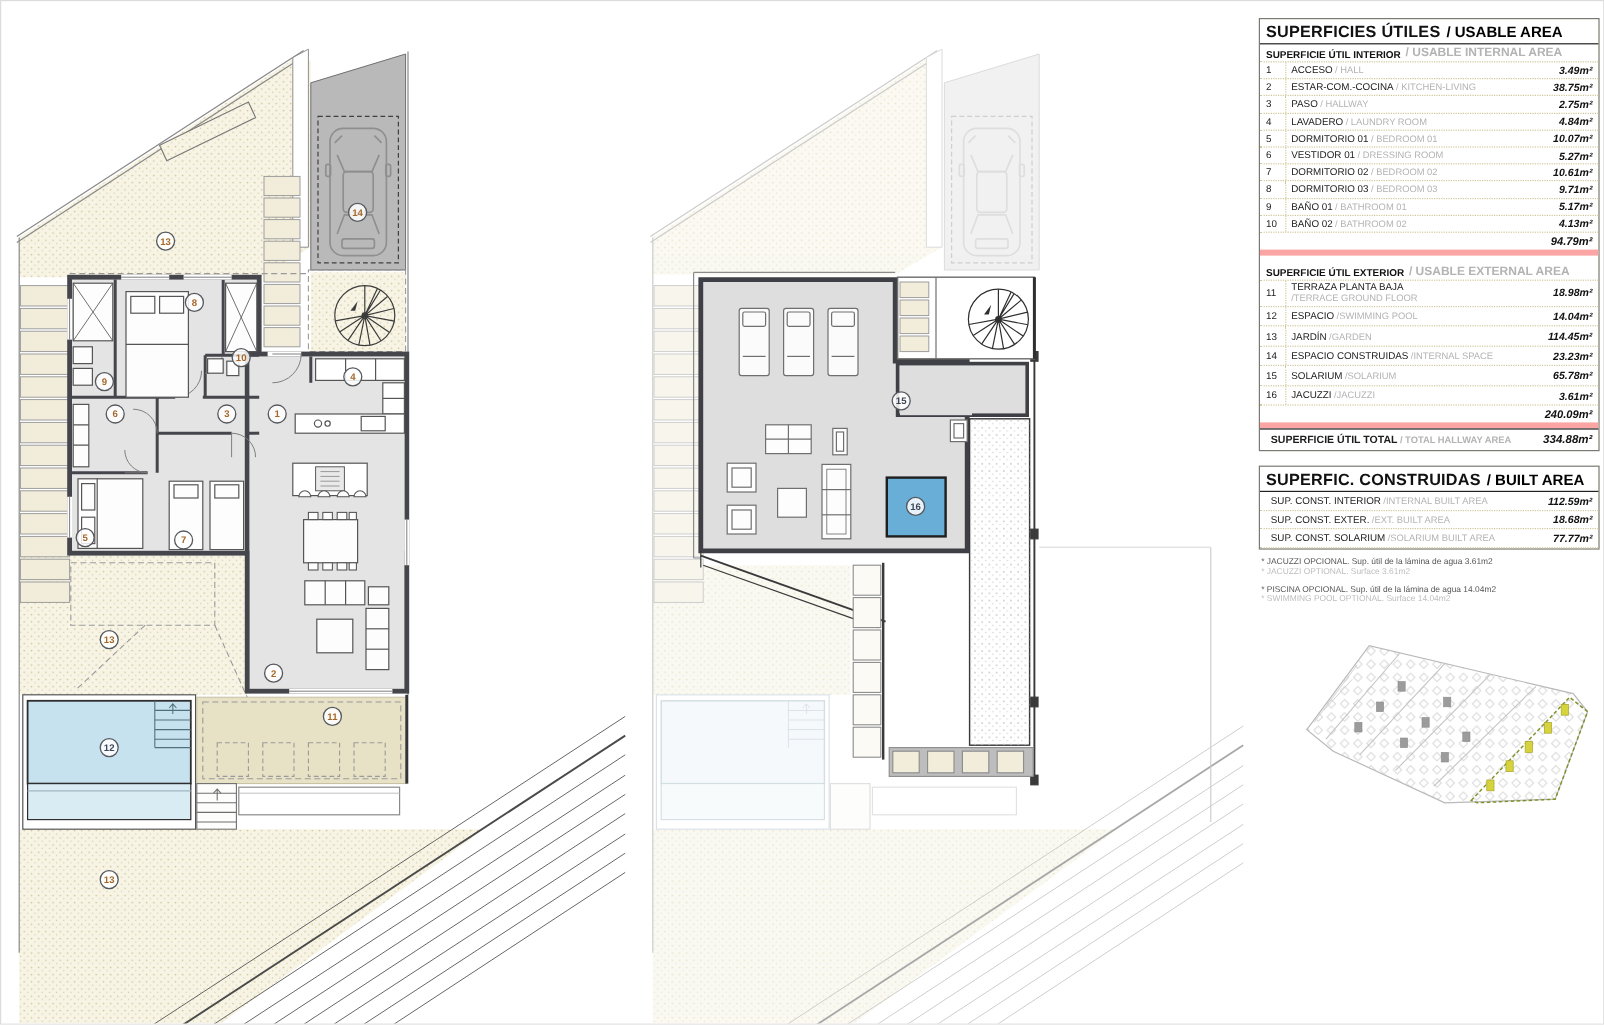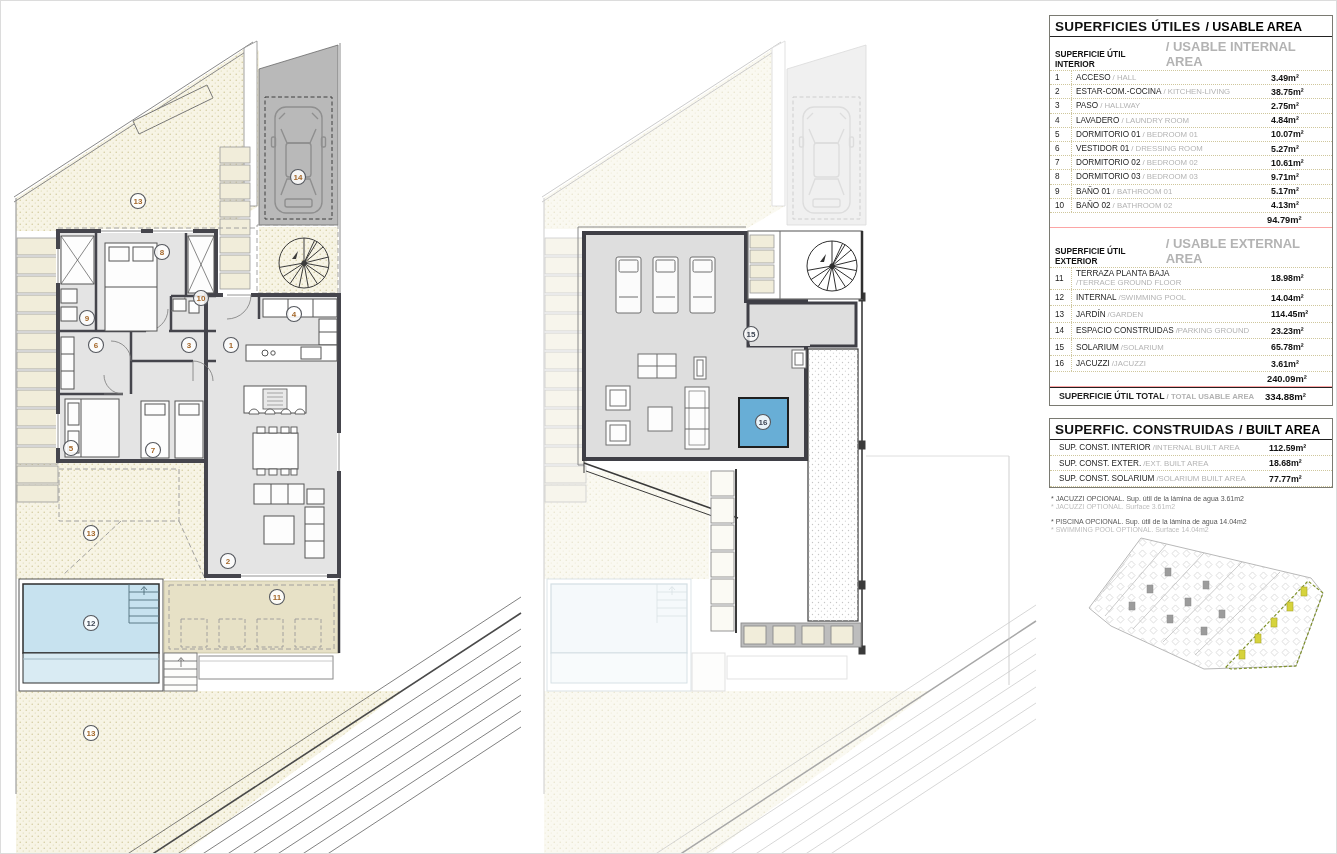--- a/index.html
+++ b/index.html
@@ -10,29 +10,29 @@
   .plabel text{font:700 8px "Liberation Sans",sans-serif;text-anchor:middle;fill:#a5682a;}
   .plabel.dk text{fill:#3e4654;}
   
   #panel{position:absolute;left:1048px;top:14px;width:284px;}
   .tbl{border:1px solid #7a7a72;background:#fff;}
   .ttl{display:flex;align-items:baseline;gap:5px;padding:3px 5px 2px 5px;border-bottom:1.6px solid #222;}
   .ttl .es{font-size:13.5px;font-weight:700;color:#111;letter-spacing:.2px;}
   .ttl .en{font-size:12.5px;font-weight:700;color:#000000;}
   .shead{display:flex;gap:4px;align-items:flex-end;padding:2px 5px 1px 5px;border-bottom:1px dotted #cfc79c;}
   .shead .es{font-size:8.3px;font-weight:700;color:#111;}
-  .shead .en{font-size:13px;font-weight:700;color:#b3b3b3;}
+  .shead .en{font-size:10px;font-weight:700;color:#b3b3b3;}
   .trow{display:grid;grid-template-columns:17px 1fr 56px;align-items:center;
         border-bottom:1px dotted #cfc79c;min-height:13.2px;padding:0 5px 0 5px;}
   .trow.tl2 .en{display:block;margin-left:0;}
   .tn{font-size:8.2px;color:#222;border-right:1px dotted #cfc79c;align-self:stretch;display:flex;align-items:center;}
   .tname{font-size:8.2px;color:#1c1c1c;padding-left:4px;line-height:9px;}
   .tname .en{color:#b3b3b3;margin-left:2px;font-size:7.8px;}
-  .ta{font-size:8.8px;color:#111;text-align:left;font-weight:600;}
-  .subtot{display:grid;grid-template-columns:1fr 60px;padding:2px 5px;border-bottom:1px solid #fca5a5;}
+  .ta{font-size:8.8px;color:#111;text-align:right;font-weight:600;font-style:italic;}
+  .subtot{display:grid;grid-template-columns:1fr 60px;padding:2px 5px;border-bottom:5px solid #fca5a5;}
   .subtot .ta{font-weight:700;font-size:9.3px;}
   .totrow{display:grid;grid-template-columns:1fr 62px;align-items:center;padding:3px 5px;border-top:1.6px solid #222;}
   .totrow .tname{font-size:8.8px;font-weight:700;}
   .totrow .tname .en{font-weight:700;}
   .totrow .ta{font-weight:700;font-size:9.6px;}
   .btrow{display:grid;grid-template-columns:1fr 58px;align-items:center;border-bottom:1px dotted #cfc79c;
          min-height:14.5px;padding:0 5px;}
   .gap{height:12px;}
   #notes{margin-top:7px;padding-left:2px;}
   .note-es{font-size:7px;color:#555;line-height:8.5px;}
@@ -638,49 +638,49 @@
       <span class="es">SUPERFICIE ÚTIL EXTERIOR</span>
           <span class="en">/ USABLE EXTERNAL AREA</span>
     </div>
     <div class="trow tl2" style="min-height:21px">
           <span class="tn">11</span>
           <span class="tname"><span class="es">TERRAZA PLANTA BAJA</span><span class="en">/TERRACE GROUND FLOOR</span></span>
           <span class="ta">18.98m²</span>
         </div>
     <div class="trow" style="min-height:15.5px">
           <span class="tn">12</span>
-          <span class="tname"><span class="es">INTERNAL</span><span class="en">/SWIMMING POOL</span></span>
+          <span class="tname"><span class="es">ESPACIO</span><span class="en">/SWIMMING POOL</span></span>
           <span class="ta">14.04m²</span>
         </div>
     <div class="trow" style="min-height:15.5px">
           <span class="tn">13</span>
           <span class="tname"><span class="es">JARDÍN</span><span class="en">/GARDEN</span></span>
           <span class="ta">114.45m²</span>
         </div>
     <div class="trow" style="min-height:15.5px">
           <span class="tn">14</span>
-          <span class="tname"><span class="es">ESPACIO CONSTRUIDAS</span><span class="en">/PARKING GROUND</span></span>
+          <span class="tname"><span class="es">ESPACIO CONSTRUIDAS</span><span class="en">/INTERNAL SPACE</span></span>
           <span class="ta">23.23m²</span>
         </div>
     <div class="trow" style="min-height:15.5px">
           <span class="tn">15</span>
           <span class="tname"><span class="es">SOLARIUM</span><span class="en">/SOLARIUM</span></span>
           <span class="ta">65.78m²</span>
         </div>
     <div class="trow" style="min-height:15.5px">
           <span class="tn">16</span>
           <span class="tname"><span class="es">JACUZZI</span><span class="en">/JACUZZI</span></span>
           <span class="ta">3.61m²</span>
         </div>
     <div class="subtot">
           <span></span>
           <span class="ta">240.09m²</span>
         </div>
     <div class="totrow">
-      <span class="tname"><span class="es">SUPERFICIE ÚTIL TOTAL</span><span class="en">/ TOTAL USABLE AREA</span></span>
+      <span class="tname"><span class="es">SUPERFICIE ÚTIL TOTAL</span><span class="en">/ TOTAL HALLWAY AREA</span></span>
       <span class="ta">334.88m²</span>
     </div>
   </div>
 
   <div class="gap"></div>
 
   <div class="tbl">
     <div class="ttl">
       <span class="es">SUPERFIC. CONSTRUIDAS</span>
           <span class="en">/ BUILT AREA</span>

